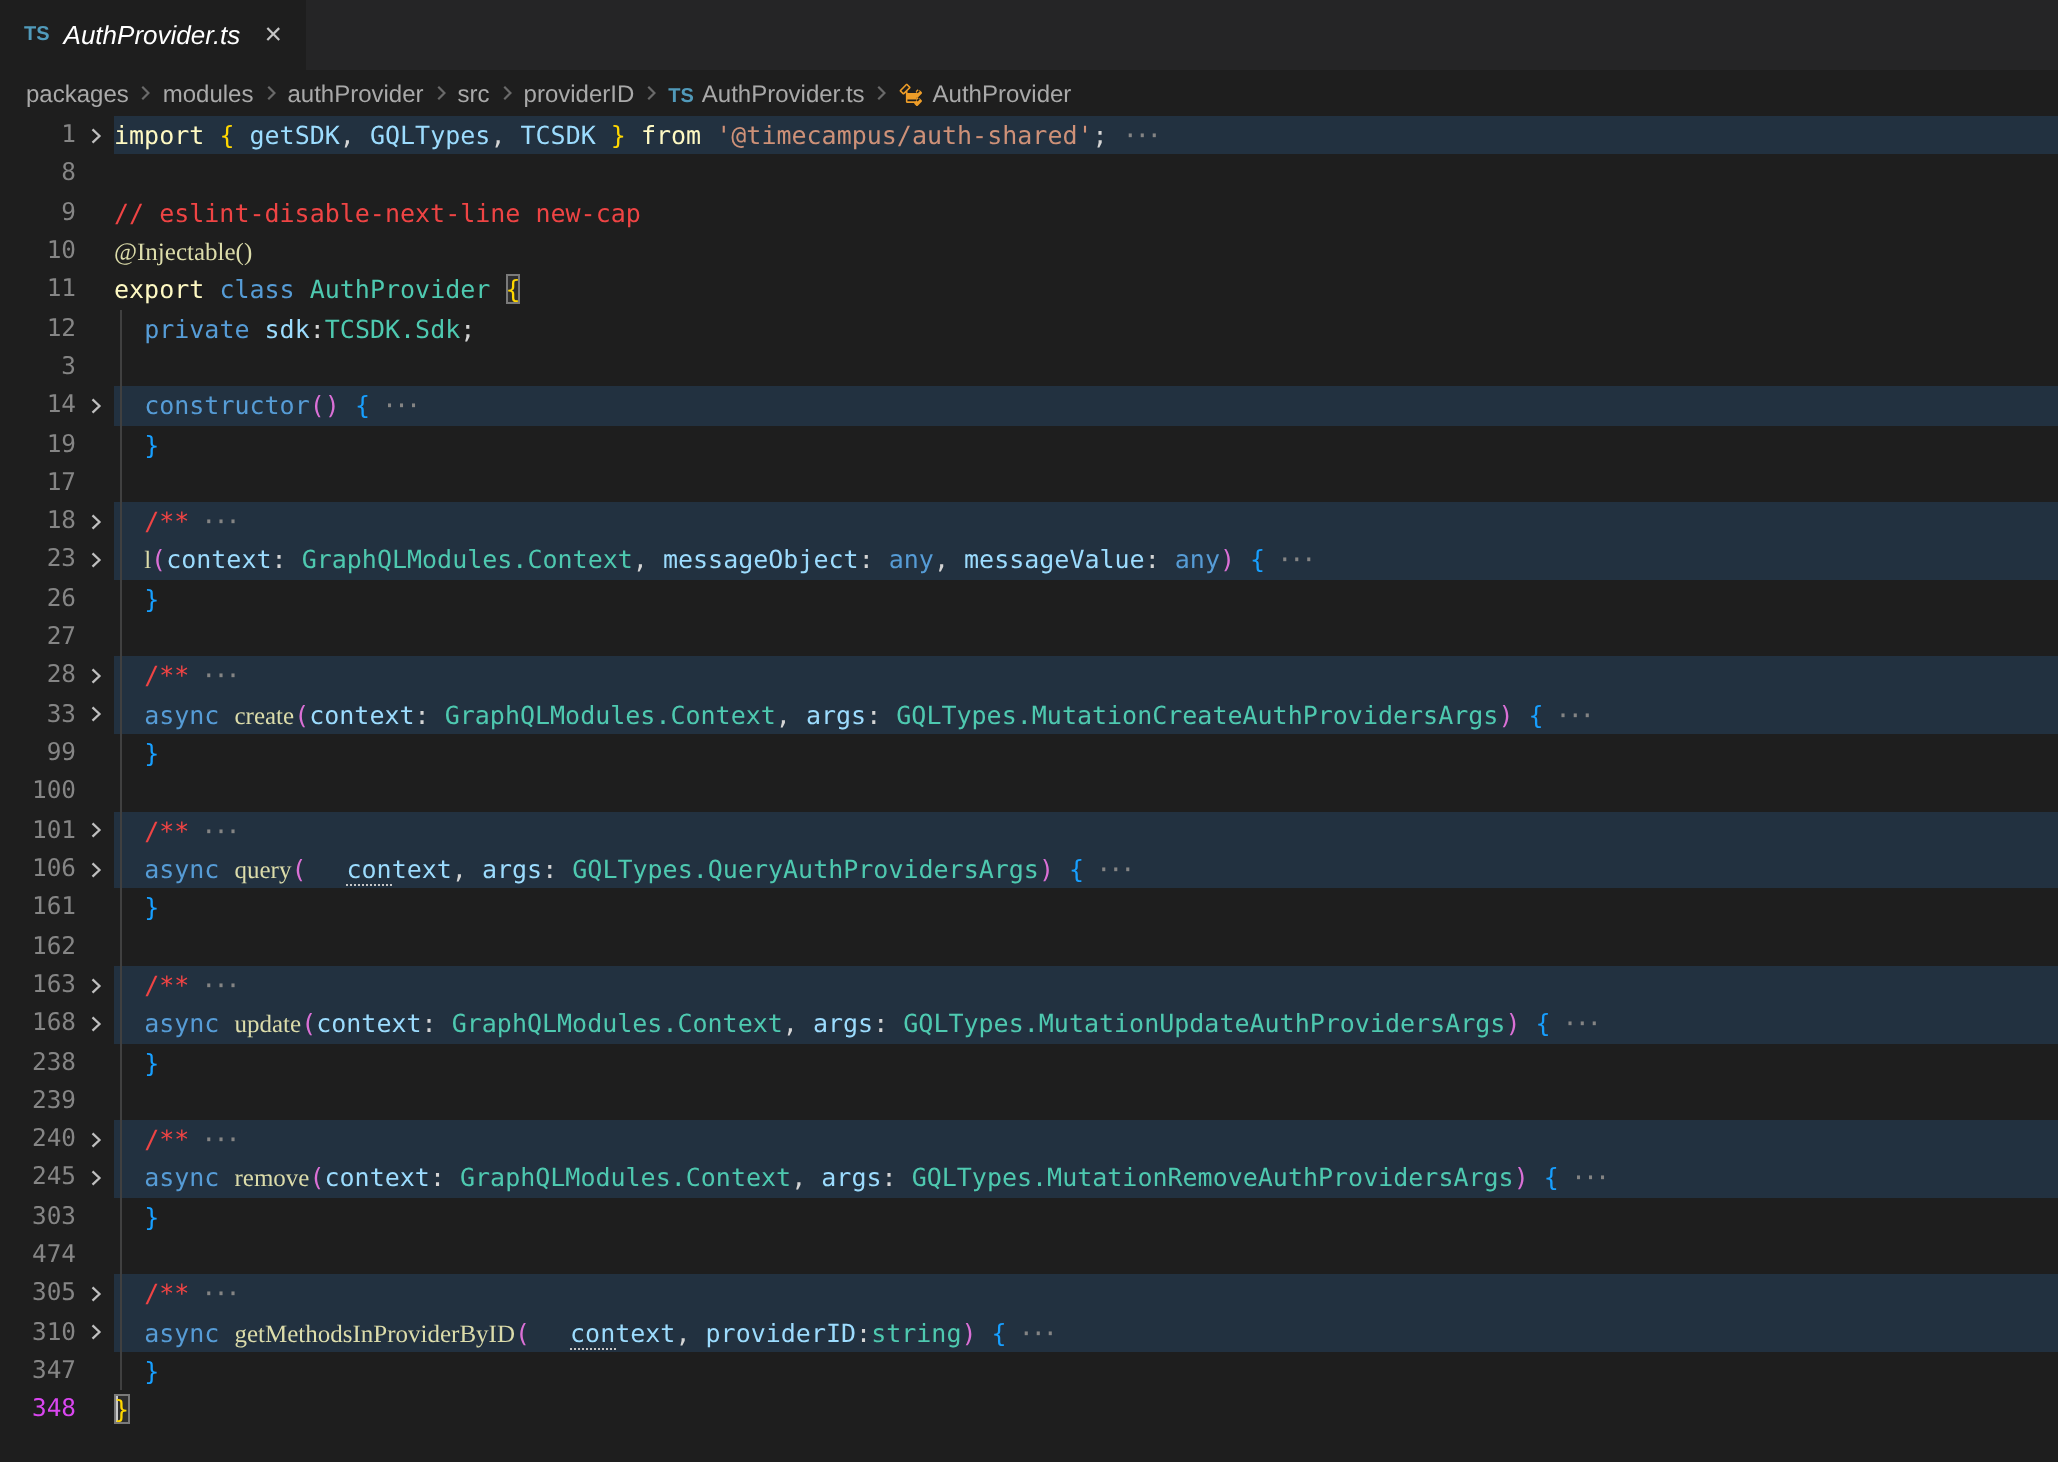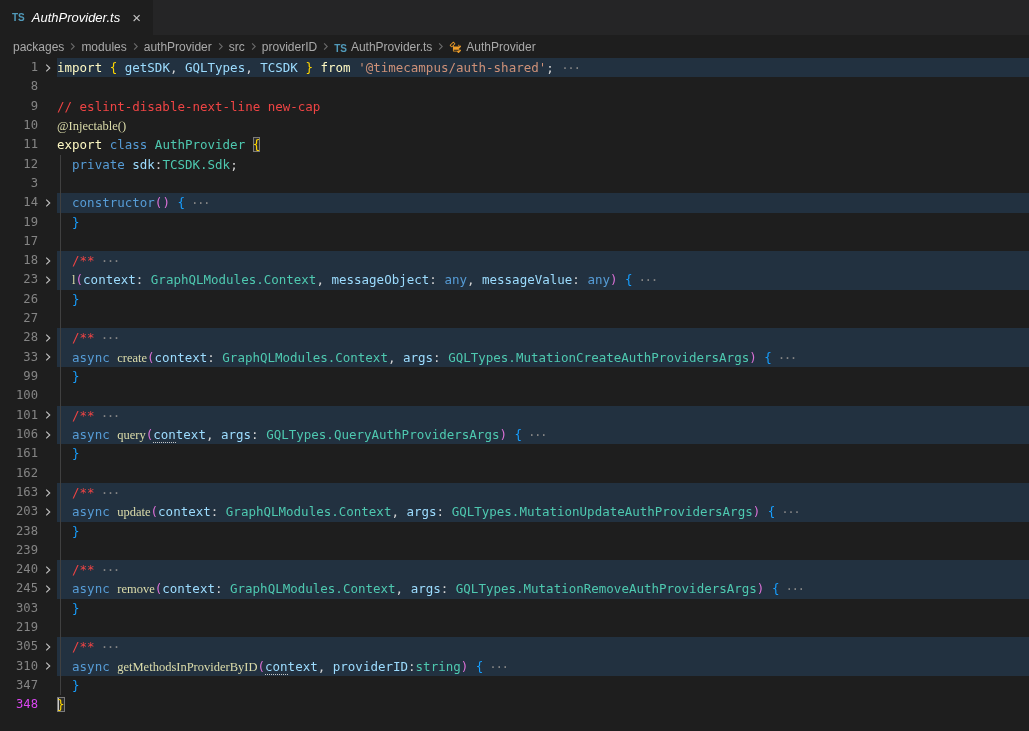--- a/index.html
+++ b/index.html
@@ -53,21 +53,21 @@
   .c-ty{color:#4ec9b0;} 
   .c-vr{color:#9cdcfe;} 
   .c-fn{color:#dcdcaa;font-family:Liberation Serif, serif;} 
   .c-st{color:#ce9178;text-align:right;} 
   .c-cm{color:#ef4444;} 
   .c-pl{color:#d4d4d4;} 
   .c-pp{color:#da70d6;} 
   .c-bb{color:#179fff;} 
   .c-gd{color:#ffd700;} 
   .c-el{color:#848484;letter-spacing:-1.5px;} 
-  .u{border-bottom:1px dotted #c5c5c5;}
+  .u{border-bottom:1px dotted #c5c5c5;margin-left:20px;}
   .m{outline:1px solid #7a7a7a;outline-offset:-1px;background:rgba(120,120,120,0.18);}
   .cursor{
     display:inline-block;width:1.5px;height:15px;background:#dcdcdc;
     vertical-align:-2.5px;margin-right:-1.5px;
   }
 </style>
 </head>
 <body>
 
 <div>
@@ -286,21 +286,21 @@
       <div class="row hl">
         <span class="ln">163</span>
         <span class="fold">
           <svg width="14" height="14" viewBox="0 0 16 16">
             <path d="M6 4.2 10 8l-4 3.8" fill="none" stroke="#bfbfbf" stroke-width="1.3"></path>
           </svg>
         </span>
         <span class="content guide"><span class="c-pl">  </span><span class="c-cm">/**</span><span class="c-el"> ···</span></span>
       </div>
       <div class="row hl">
-        <span class="ln">203</span>
+        <span class="ln">168</span>
         <span class="fold">
           <svg width="14" height="14" viewBox="0 0 16 16">
             <path d="M6 4.2 10 8l-4 3.8" fill="none" stroke="#bfbfbf" stroke-width="1.3"></path>
           </svg>
         </span>
         <span class="content guide"><span class="c-pl">  </span><span class="c-kb">async</span><span class="c-pl"> </span><span class="c-fn">update</span><span class="c-pp">(</span><span class="c-vr">context</span><span class="c-pl">: </span><span class="c-ty">GraphQLModules.Context</span><span class="c-pl">, </span><span class="c-vr">args</span><span class="c-pl">: </span><span class="c-ty">GQLTypes.MutationUpdateAuthProvidersArgs</span><span class="c-pp">)</span><span class="c-pl"> </span><span class="c-bb">{</span><span class="c-el"> ···</span></span>
       </div>
       <div class="row">
         <span class="ln">238</span>
         <span class="fold"></span>
@@ -328,21 +328,21 @@
           </svg>
         </span>
         <span class="content guide"><span class="c-pl">  </span><span class="c-kb">async</span><span class="c-pl"> </span><span class="c-fn">remove</span><span class="c-pp">(</span><span class="c-vr">context</span><span class="c-pl">: </span><span class="c-ty">GraphQLModules.Context</span><span class="c-pl">, </span><span class="c-vr">args</span><span class="c-pl">: </span><span class="c-ty">GQLTypes.MutationRemoveAuthProvidersArgs</span><span class="c-pp">)</span><span class="c-pl"> </span><span class="c-bb">{</span><span class="c-el"> ···</span></span>
       </div>
       <div class="row">
         <span class="ln">303</span>
         <span class="fold"></span>
         <span class="content guide"><span class="c-pl">  </span><span class="c-bb">}</span></span>
       </div>
       <div class="row">
-        <span class="ln">219</span>
+        <span class="ln">474</span>
         <span class="fold"></span>
         <span class="content guide"></span>
       </div>
       <div class="row hl">
         <span class="ln">305</span>
         <span class="fold">
           <svg width="14" height="14" viewBox="0 0 16 16">
             <path d="M6 4.2 10 8l-4 3.8" fill="none" stroke="#bfbfbf" stroke-width="1.3"></path>
           </svg>
         </span>

